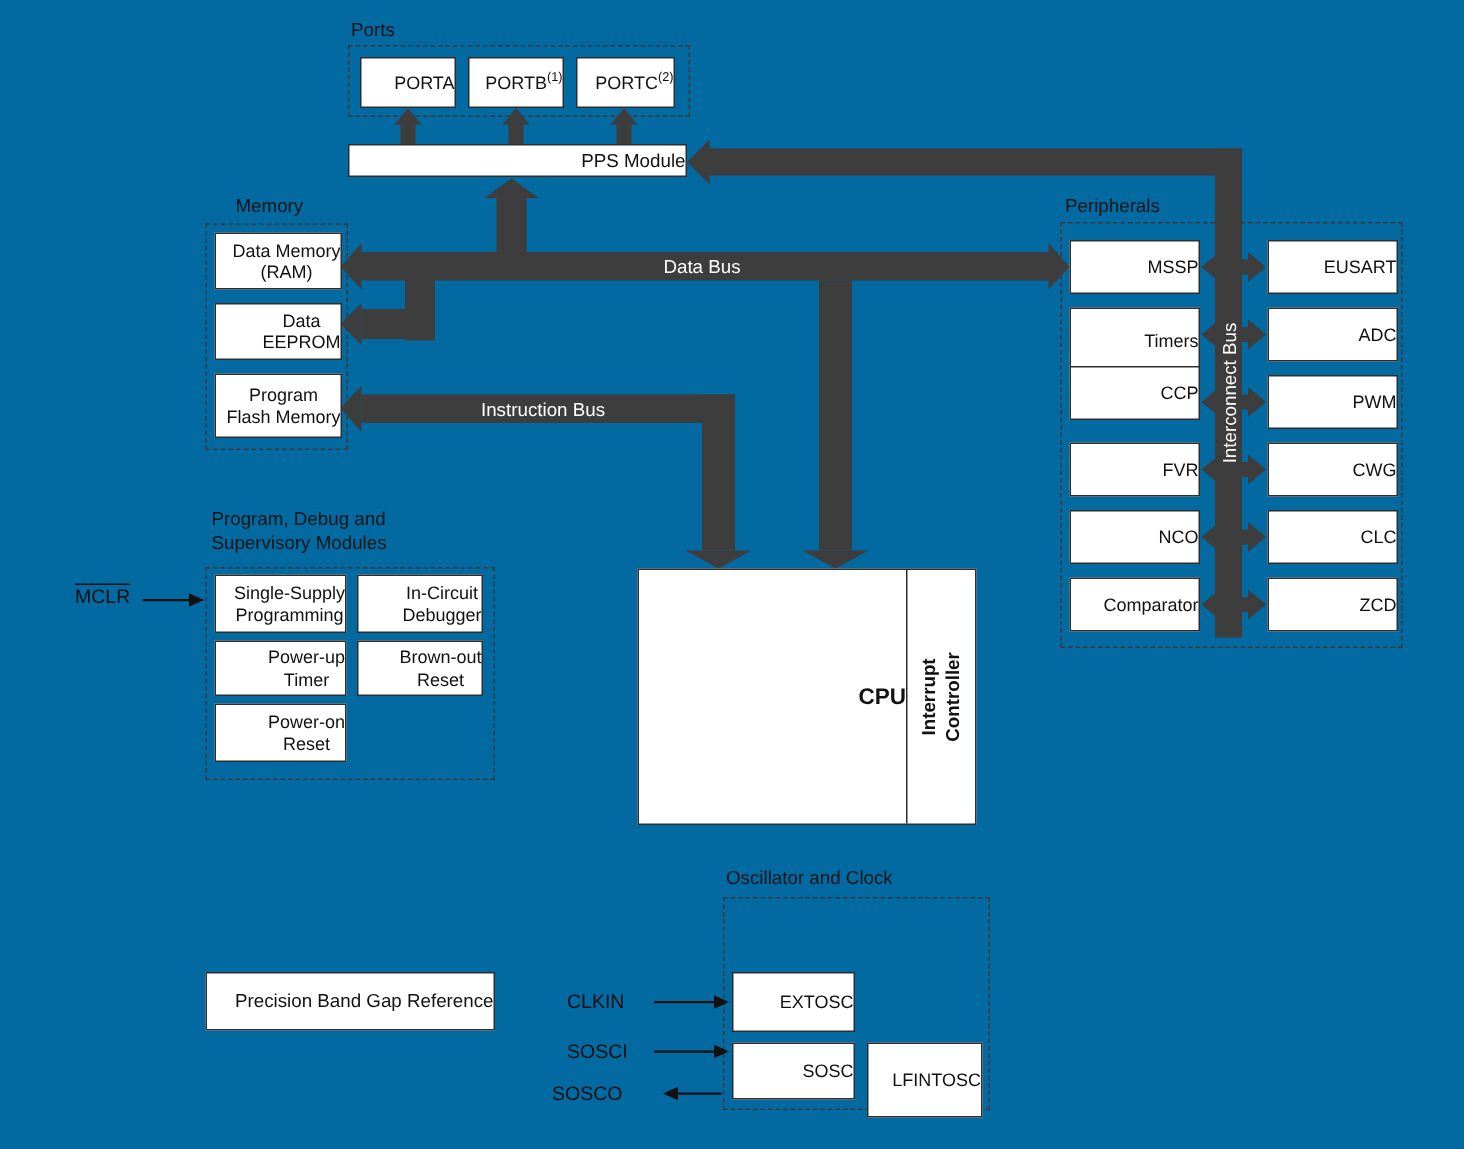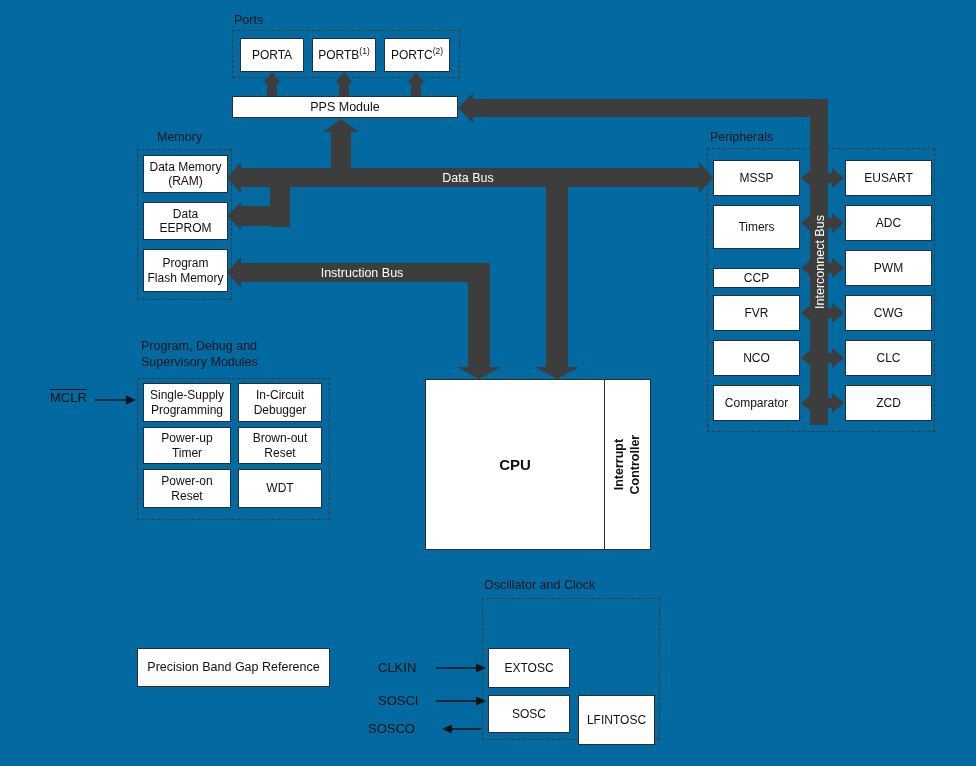--- a/index.html
+++ b/index.html
@@ -3,21 +3,21 @@
 <meta charset="utf-8">
 <style>
   html,body{margin:0;padding:0;background:#fff;}
   #stage{
     position:relative;width:976px;height:766px;background:#0369a1;
     font-family:"Liberation Sans", sans-serif;color:#111;overflow:hidden;
   }
   .layer{position:absolute;left:0;top:0;width:976px;height:766px;}
   .box{
     position:absolute;box-sizing:border-box;background:#fff;
-    border:1.4px solid #2d2d2d;display:flex;align-items:center;justify-content:center;
+    border:1.4px solid #2d2d2d;display:flex;align-items:center;justify-content:flex-end;
     text-align:center;font-size:12px;line-height:1.18;
   }
   .pre{white-space:pre-line;}
   .dashed{position:absolute;box-sizing:border-box;border:1.3px dashed #3a3a3a;background:transparent;}
   .sec-label{position:absolute;font-size:12.5px;line-height:1.25;white-space:pre-line;color:#161616;}
   .bus-label{
     position:absolute;color:#fff;font-size:12.5px;white-space:nowrap;
     transform:translate(-50%,-50%);
   }
   .bus-label.rot{transform:translate(-50%,-50%) rotate(-90deg);}
@@ -175,21 +175,21 @@
   <div class="box cpu-box" style="left:425px;top:379px;width:226px;height:171px">
     <span>CPU</span>
     <div class="int-box">
       <span class="rot">Interrupt
 Controller</span>
     </div>
   </div>
 
   <div class="box" style="left:713px;top:160px;width:87px;height:36px">MSSP</div>
   <div class="box" style="left:713px;top:205px;width:87px;height:44px">Timers</div>
-  <div class="box" style="left:713px;top:268px;width:87px;height:20px">CCP</div>
+  <div class="box" style="left:713px;top:244px;width:87px;height:36px">CCP</div>
   <div class="box" style="left:713px;top:295px;width:87px;height:36px">FVR</div>
   <div class="box" style="left:713px;top:340px;width:87px;height:36px">NCO</div>
   <div class="box" style="left:713px;top:385px;width:87px;height:36px">Comparator</div>
 
   <div class="box" style="left:845px;top:160px;width:87px;height:36px">EUSART</div>
   <div class="box" style="left:845px;top:205px;width:87px;height:36px">ADC</div>
   <div class="box" style="left:845px;top:250px;width:87px;height:36px">PWM</div>
   <div class="box" style="left:845px;top:295px;width:87px;height:36px">CWG</div>
   <div class="box" style="left:845px;top:340px;width:87px;height:36px">CLC</div>
   <div class="box" style="left:845px;top:385px;width:87px;height:36px">ZCD</div>
@@ -197,21 +197,20 @@
   <div class="box pre" style="left:143px;top:383px;width:88px;height:39px">Single-Supply
 Programming</div>
   <div class="box pre" style="left:238px;top:383px;width:84px;height:39px">In-Circuit
 Debugger</div>
   <div class="box pre" style="left:143px;top:427px;width:88px;height:37px">Power-up
 Timer</div>
   <div class="box pre" style="left:238px;top:427px;width:84px;height:37px">Brown-out
 Reset</div>
   <div class="box pre" style="left:143px;top:469px;width:88px;height:39px">Power-on
 Reset</div>
-  <div class="box pre" style="left:238px;top:469px;width:84px;height:39px">WDT</div>
 
   <div class="sig-label overline" style="left:50px;top:390px;width:46px">MCLR</div>
   <div class="sig-label r" style="left:378px;top:660px;width:54px">CLKIN</div>
   <div class="sig-label r" style="left:378px;top:693px;width:54px">SOSCI</div>
   <div class="sig-label r" style="left:368px;top:721px;width:64px">SOSCO</div>
 
   <div class="box" style="left:488px;top:648px;width:82px;height:40px">EXTOSC</div>
 
   <div class="box" style="left:137px;top:648px;width:193px;height:39px;font-size:12.5px">Precision Band Gap Reference</div>
   <div class="box" style="left:488px;top:695px;width:82px;height:38px">SOSC</div>

